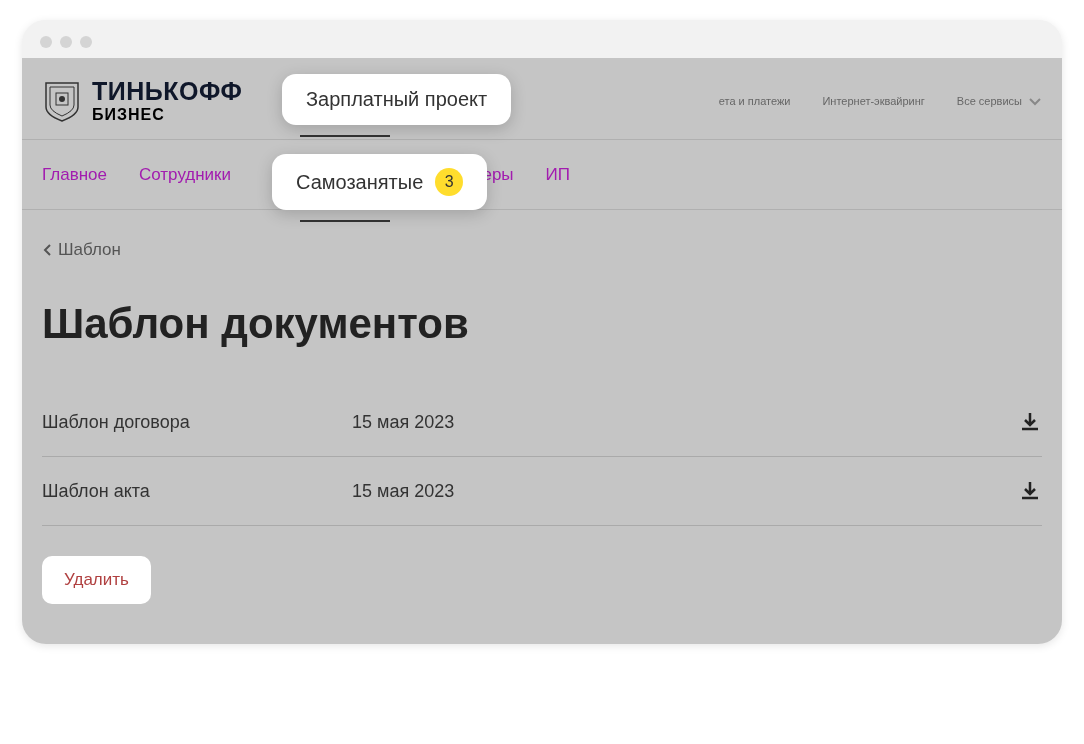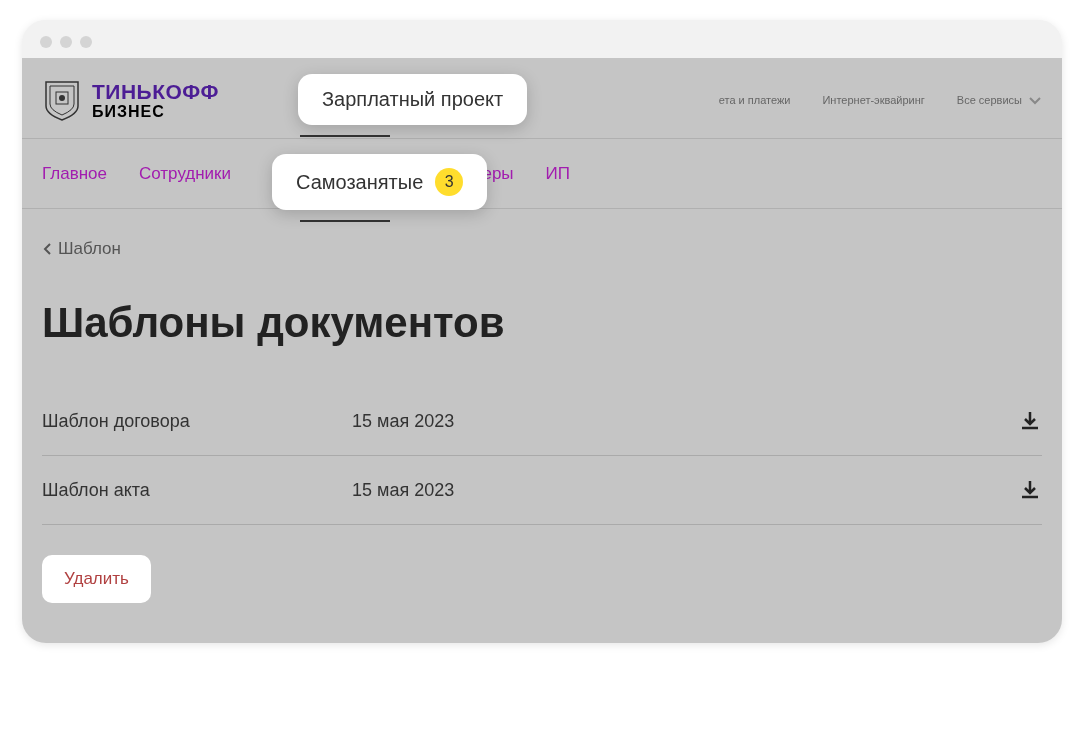--- a/index.html
+++ b/index.html
@@ -62,24 +62,24 @@
       height: 44px;
     }
     
     .logo-text {
       display: flex;
       flex-direction: column;
       line-height: 1.1;
     }
     
     .logo-main {
-      font-size: 21px;
+      font-size: 25px;
       font-weight: 900;
       letter-spacing: 0.5px;
-      color: #4c1d95;
+      color: #0f172a;
       text-align: right;
     }
     
     .logo-sub {
       font-size: 16px;
       font-weight: 700;
       letter-spacing: 1px;
       color: #000;
     }
     
@@ -130,21 +130,21 @@
       color: #333;
       box-shadow: 0 4px 16px rgba(0,0,0,0.18);
       z-index: 10;
       display: flex;
       align-items: center;
       gap: 12px;
     }
     
     .popup-1 {
       top: 16px;
-      left: 276px;
+      left: 260px;
     }
     
     .popup-2 {
       top: 96px;
       left: 250px;
     }
     
     .badge {
       background: #ffdd2d;
       color: #333;
@@ -291,21 +291,21 @@
     </div>
 
     <div class="main-content">
       <div class="back-link">
         <svg class="back-chevron" viewBox="0 0 10 14">
           <path d="M8 2 L3 7 L8 12" fill="none" stroke="#555" stroke-width="2"></path>
         </svg>
         <span>Шаблон</span>
       </div>
       
-      <h1 class="page-title">Шаблоны документов</h1>
+      <h1 class="page-title">Шаблон документов</h1>
       
       <div class="doc-row">
         <span class="doc-name">Шаблон договора</span>
         <span class="doc-date">15 мая 2023</span>
         <svg class="download-icon" viewBox="0 0 24 24">
           <path d="M12 3 L12 14 M7 10 L12 15 L17 10" fill="none" stroke="#222" stroke-width="2.5"></path>
           <path d="M4 19 L20 19" stroke="#222" stroke-width="2.5"></path>
         </svg>
       </div>
       

